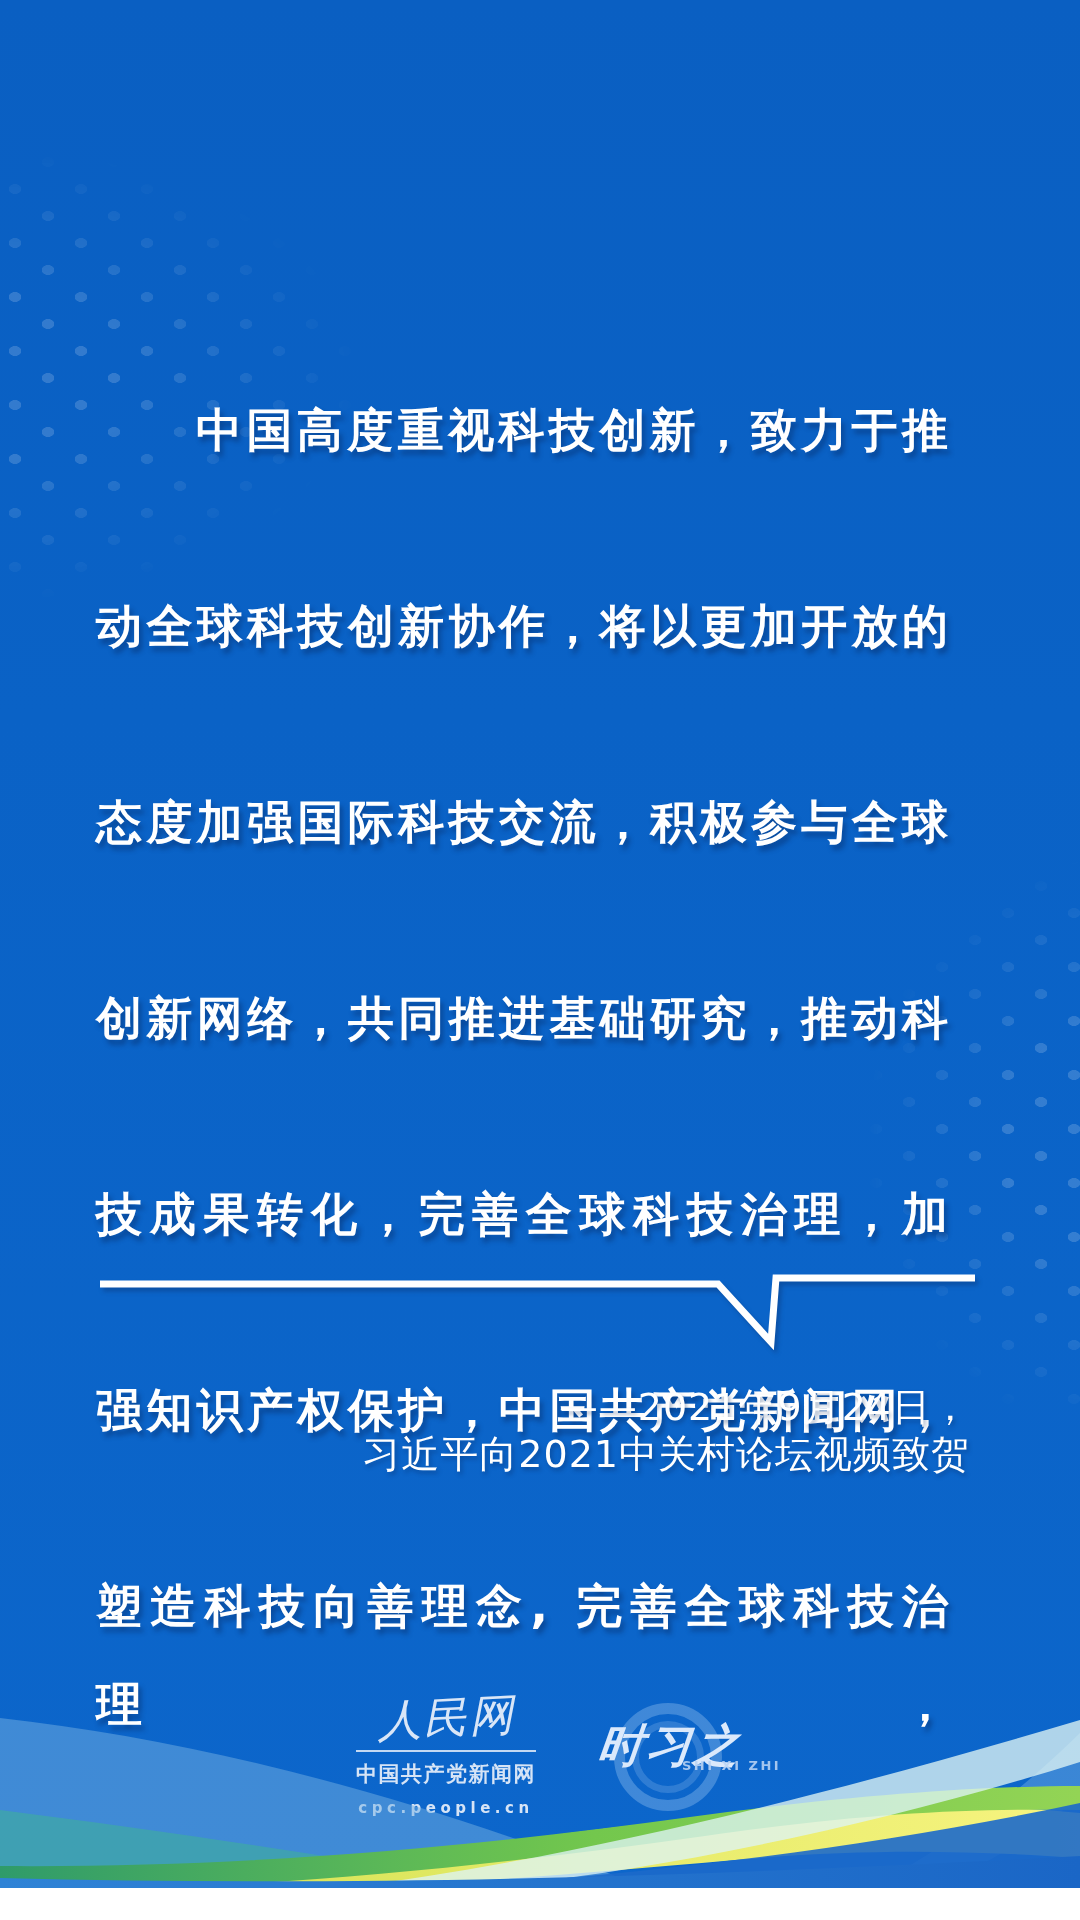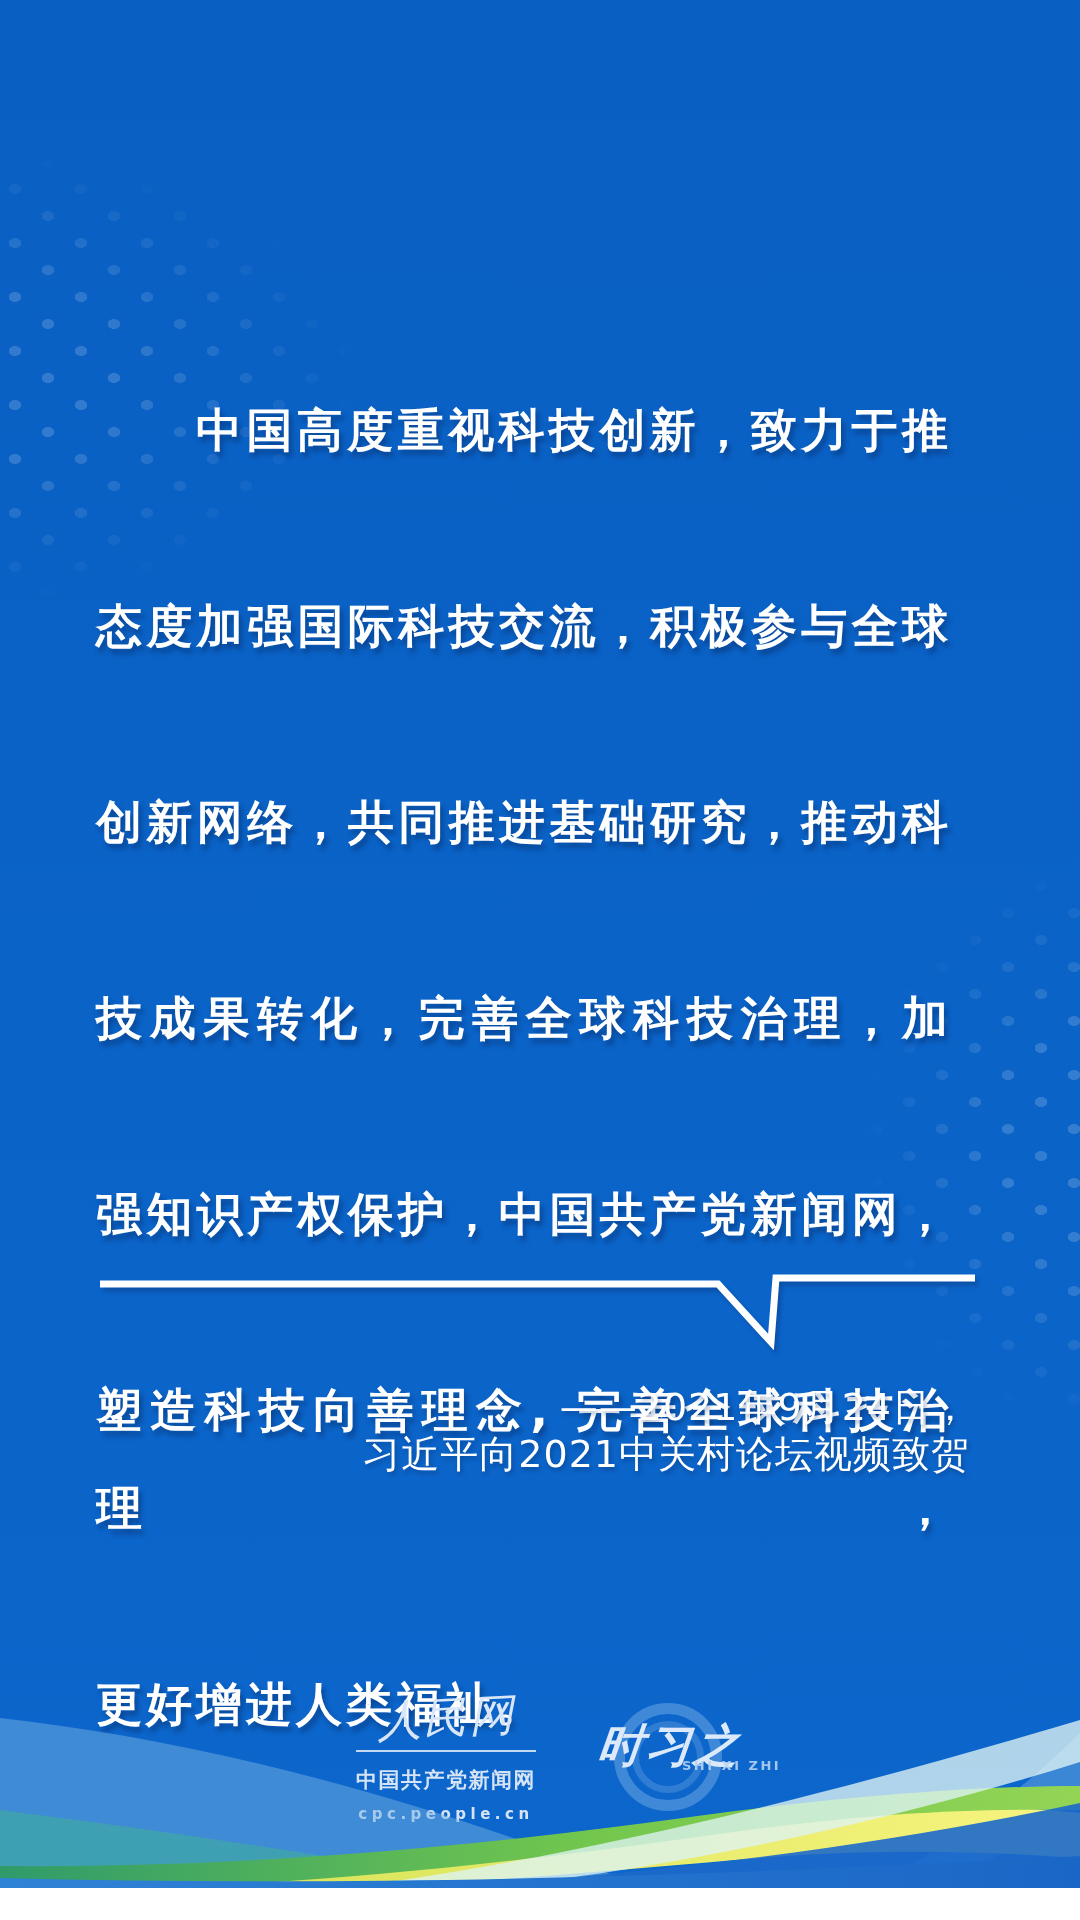--- a/index.html
+++ b/index.html
@@ -46,21 +46,21 @@
     color:#ffffff; font-size:38px; line-height:47px; letter-spacing:1px;
     text-shadow:2px 3px 4px rgba(7,40,96,.4);
   }
   
   .people-block { position:absolute; left:356px; top:1688px; width:180px; text-align:center; color:#d6e4f6; }
   .people-calligraphy {
     font-size:44px; font-style:italic; font-weight:400; letter-spacing:2px;
     transform:rotate(-3deg); color:#d9e6f7; height:60px; line-height:60px;
   }
   .people-underline { border-top:2px solid rgba(216,230,247,.9); margin-top:2px; }
-  .people-subtitle { font-size:21px; font-weight:700; letter-spacing:1.5px; margin-top:14px; white-space:nowrap;text-align:center; }
+  .people-subtitle { font-size:21px; font-weight:700; letter-spacing:1.5px; margin-top:8px; white-space:nowrap;text-align:center; }
   .people-url { font-size:15px; font-weight:700; letter-spacing:4.5px; margin-top:11px; white-space:nowrap; }
   .shixizhi-block { position:absolute; left:596px; top:1694px; width:150px; height:130px; }
   .shixizhi-ring {
     position:absolute; left:18px; top:9px; width:86px; height:86px; border-radius:50%;
     border:11px solid rgba(150,195,240,.38);
   }
   .shixizhi-ring::after {
     content:""; position:absolute; left:7px; top:7px; width:58px; height:58px; border-radius:50%;
     border:7px solid rgba(150,195,240,.26);
   }
@@ -79,20 +79,21 @@
 </head>
 <body>
 
 <div id="page">
 
   <div class="dots dots-tl"></div>
   <div class="dots dots-r"></div>
 
   <div class="quote">
     <div class="jline line-first">中国高度重视科技创新，致力于推</div>
+    <div class="jline">动全球科技创新协作，将以更加开放的</div>
     <div class="jline">态度加强国际科技交流，积极参与全球</div>
     <div class="jline">创新网络，共同推进基础研究，推动科</div>
     <div class="jline">技成果转化，完善全球科技治理，加</div>
     <div class="jline">强知识产权保护，中国共产党新闻网，</div>
     <div class="jline">塑造科技向善理念, 完善全球科技治理，</div>
     <div>更好增进人类福祉。</div>
   </div>
 
   <svg class="pointer-line-svg" width="900" height="100" viewBox="0 0 900 100">
     <path d="M10,24 L628,24 L681,82 L686,18 L885,18" fill="none" stroke="#ffffff" stroke-width="7" stroke-linejoin="miter" stroke-linecap="butt"></path>

